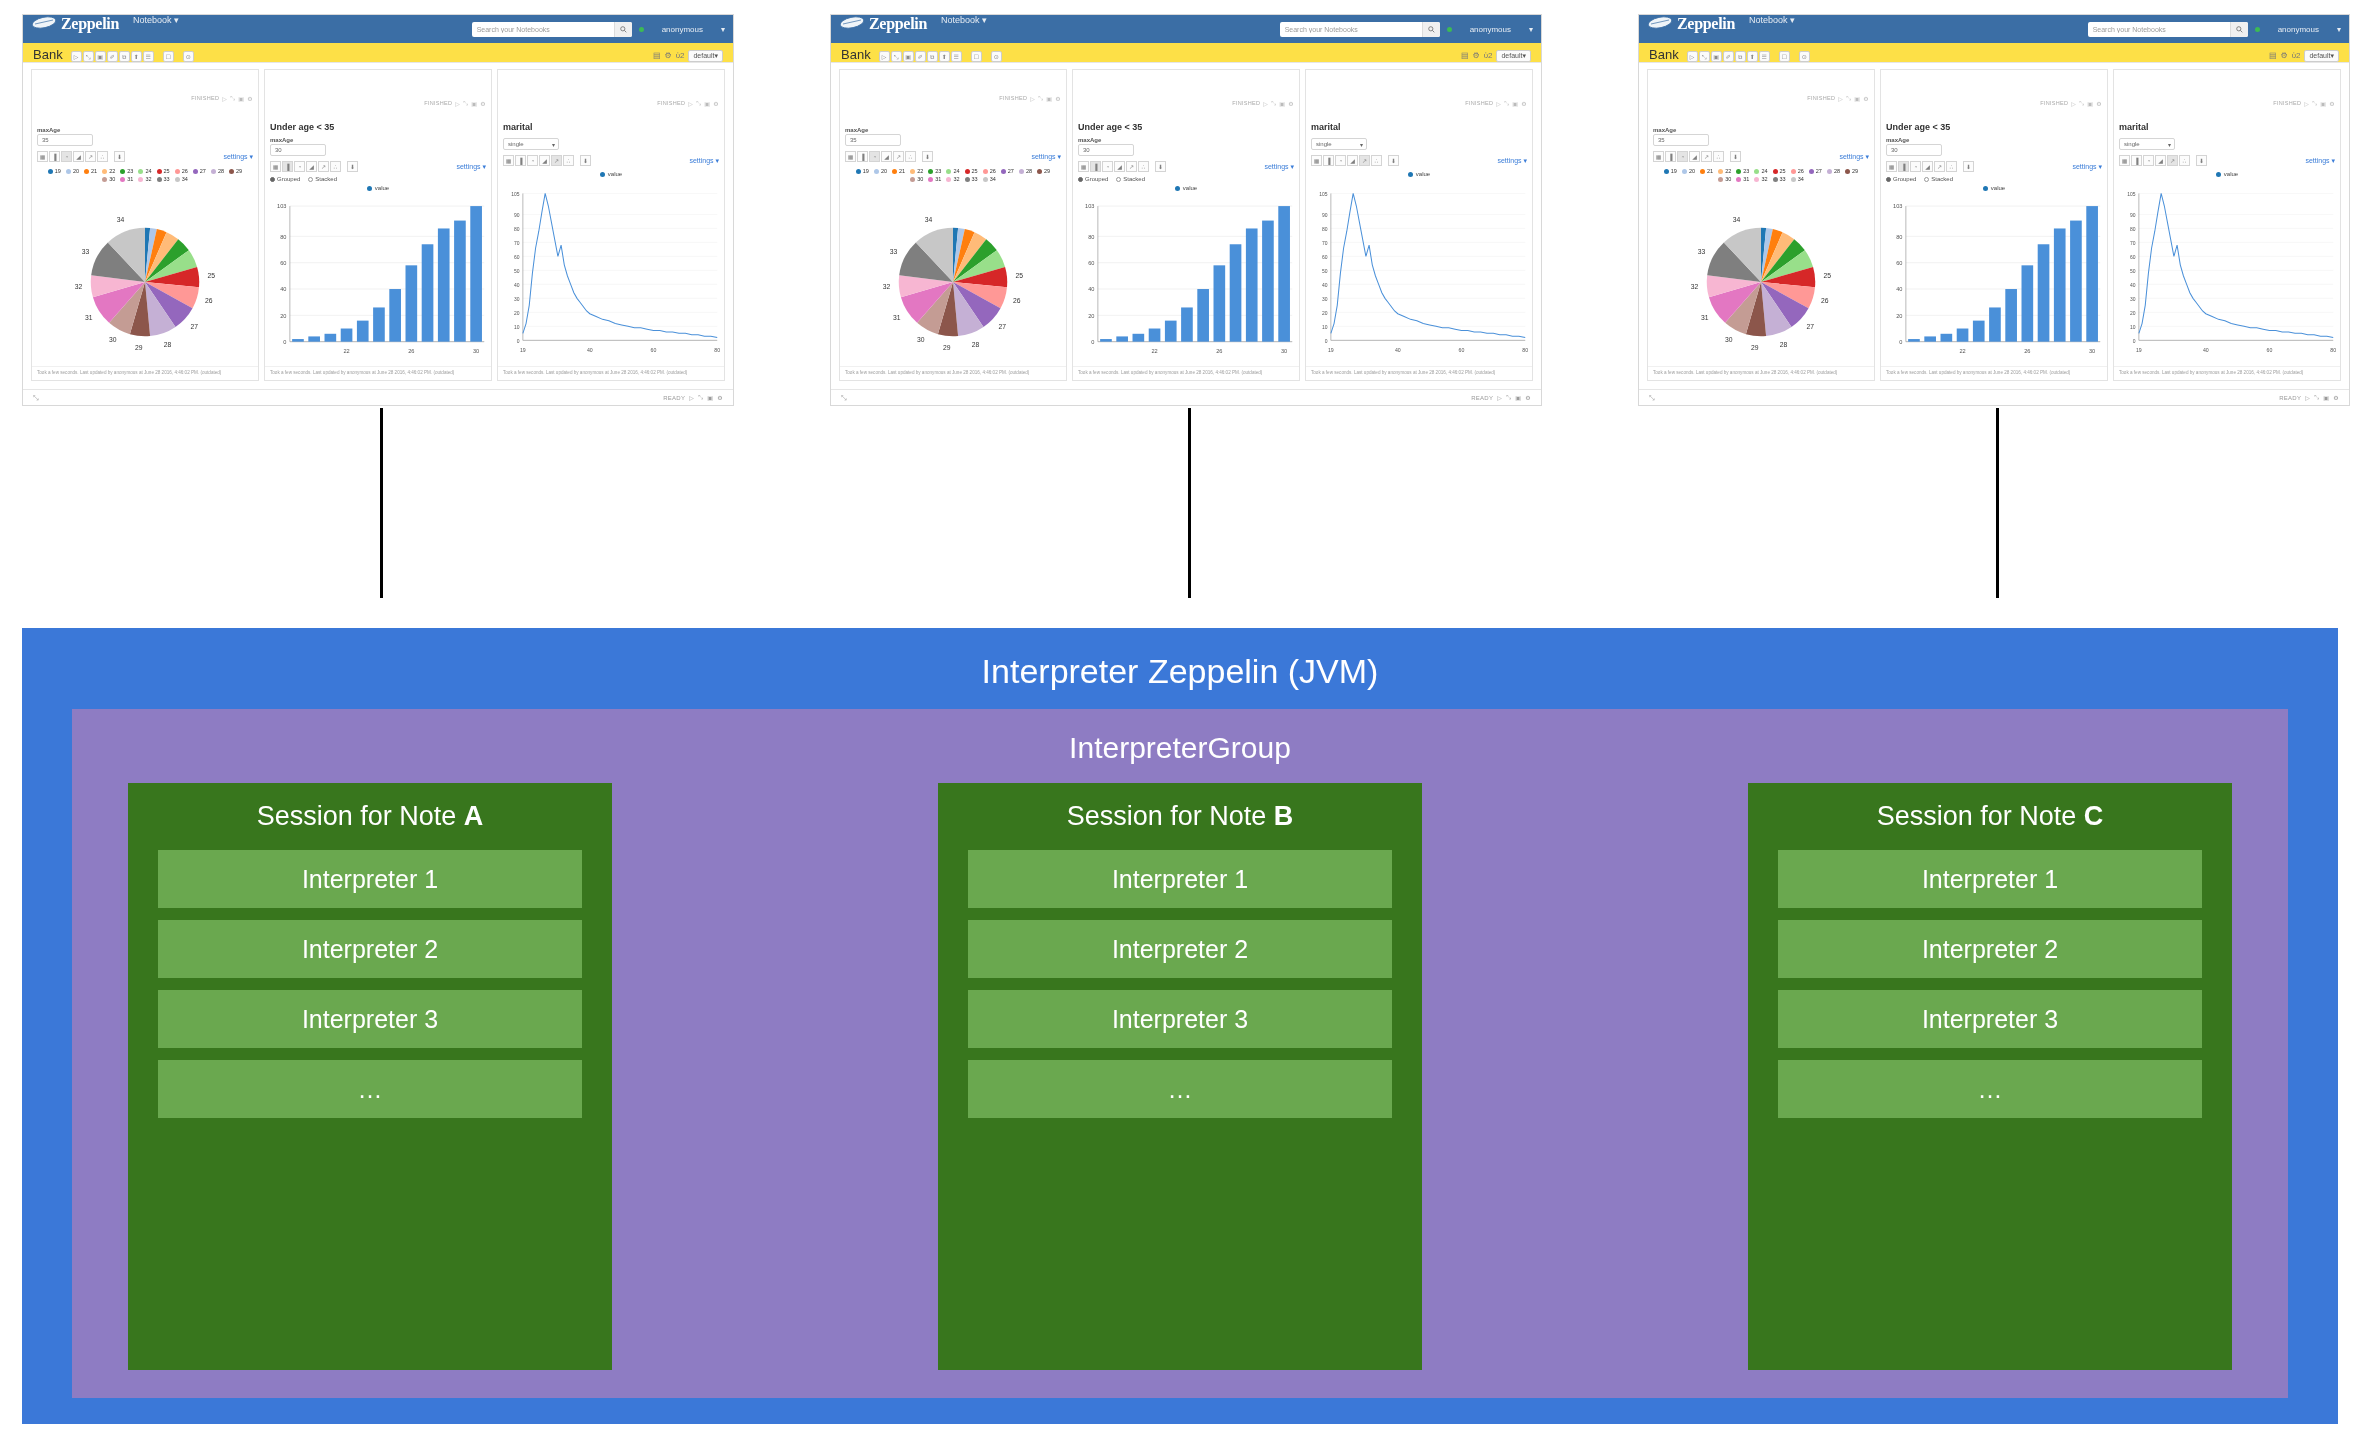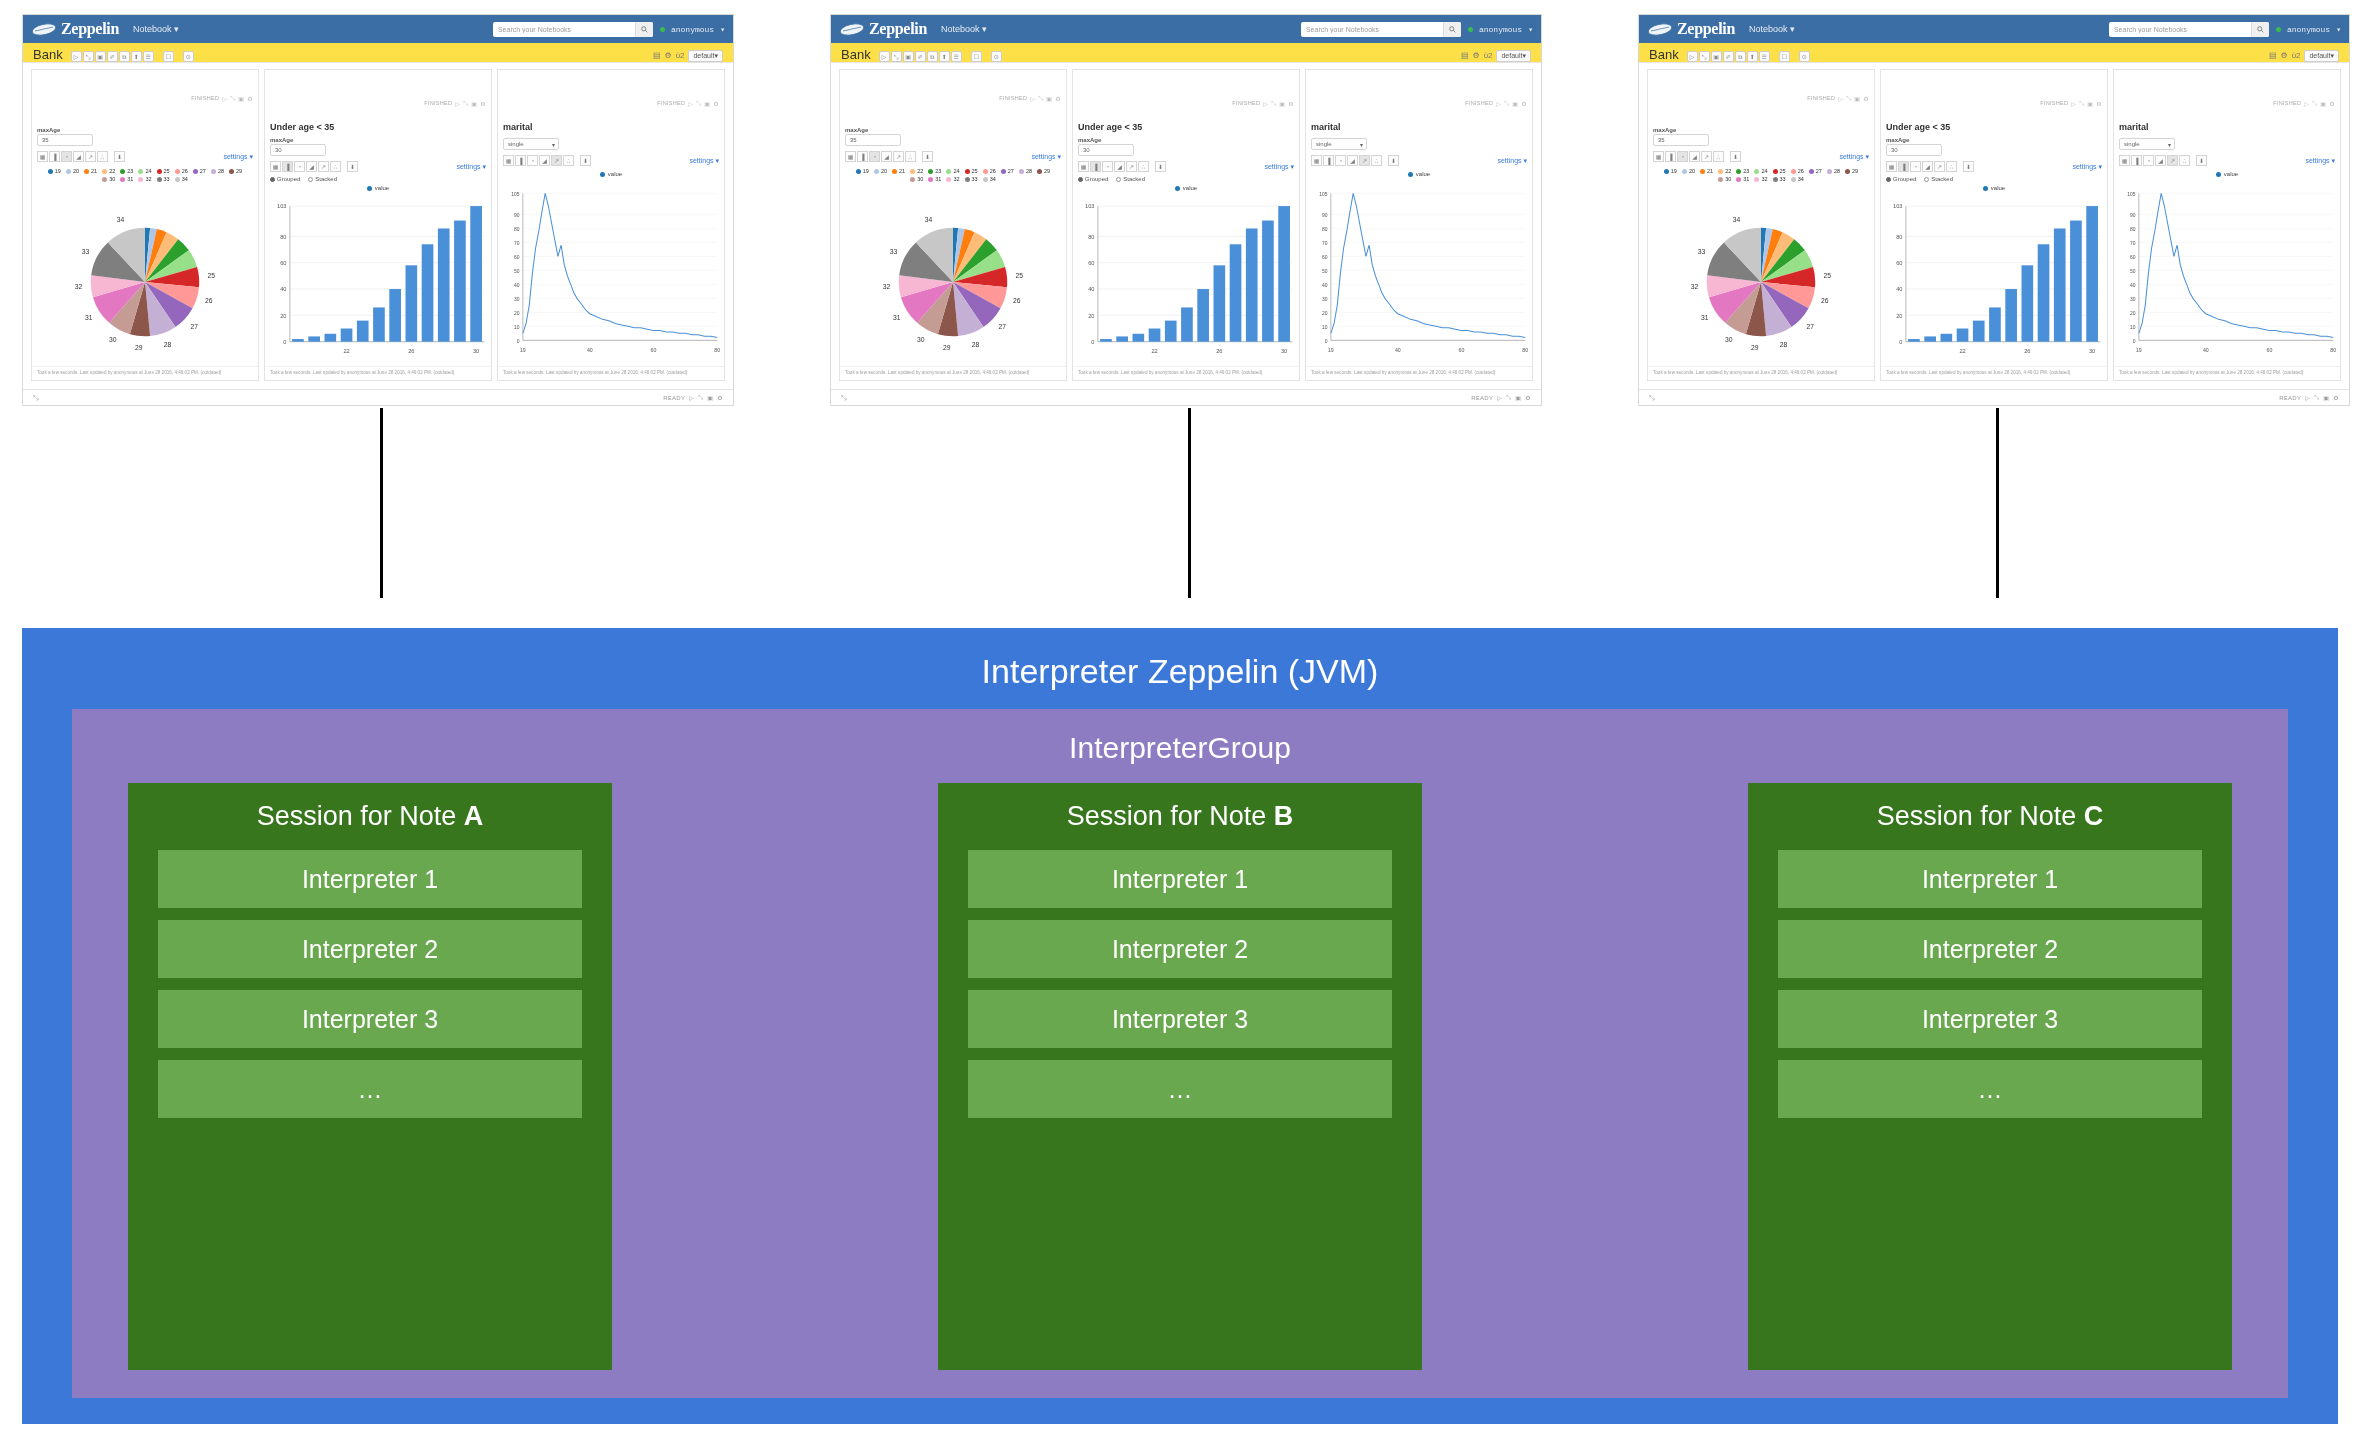--- a/index.html
+++ b/index.html
@@ -22,21 +22,20 @@
     overflow: hidden;
   }
   #nb-panel-a { left: 22px; }
   #nb-panel-b { left: 830px; }
   #nb-panel-c { left: 1638px; }
 
   .nb-header {
     height: 28px;
     background: #3b6ea5;
     display: flex;
-    align-items: center;
     padding: 0 8px;
     position: relative;
   }
   .zep-logo-glyph {
     width: 26px; height: 15px;
     margin-right: 4px;
     display: block;
   }
   .zep-brand {
     color: #ffffff;
@@ -76,22 +75,22 @@
   .nb-search-btn {
     width: 18px; height: 15px;
     background: #f0f0f0;
     border-left: 1px solid #dcdcdc;
     display: flex;
     align-items: center;
     justify-content: center;
   }
   .mag { width: 7px; height: 7px; display: block; }
   .nb-user {
-    display: flex; align-items: center; gap: 6px;
-    color: #e6ecf3; font-size: 8px; white-space: nowrap; font-family: Liberation Mono, monospace;
+    display: flex; align-items: center; gap: 18px;
+    color: #e6ecf3; font-size: 8px; white-space: nowrap;
   }
   .dot-green {
     width: 5px; height: 5px; border-radius: 50%;
     background: #3cba54; display: block;
   }
 
   
   .nb-toolbar {
     height: 20px;
     display: flex;

